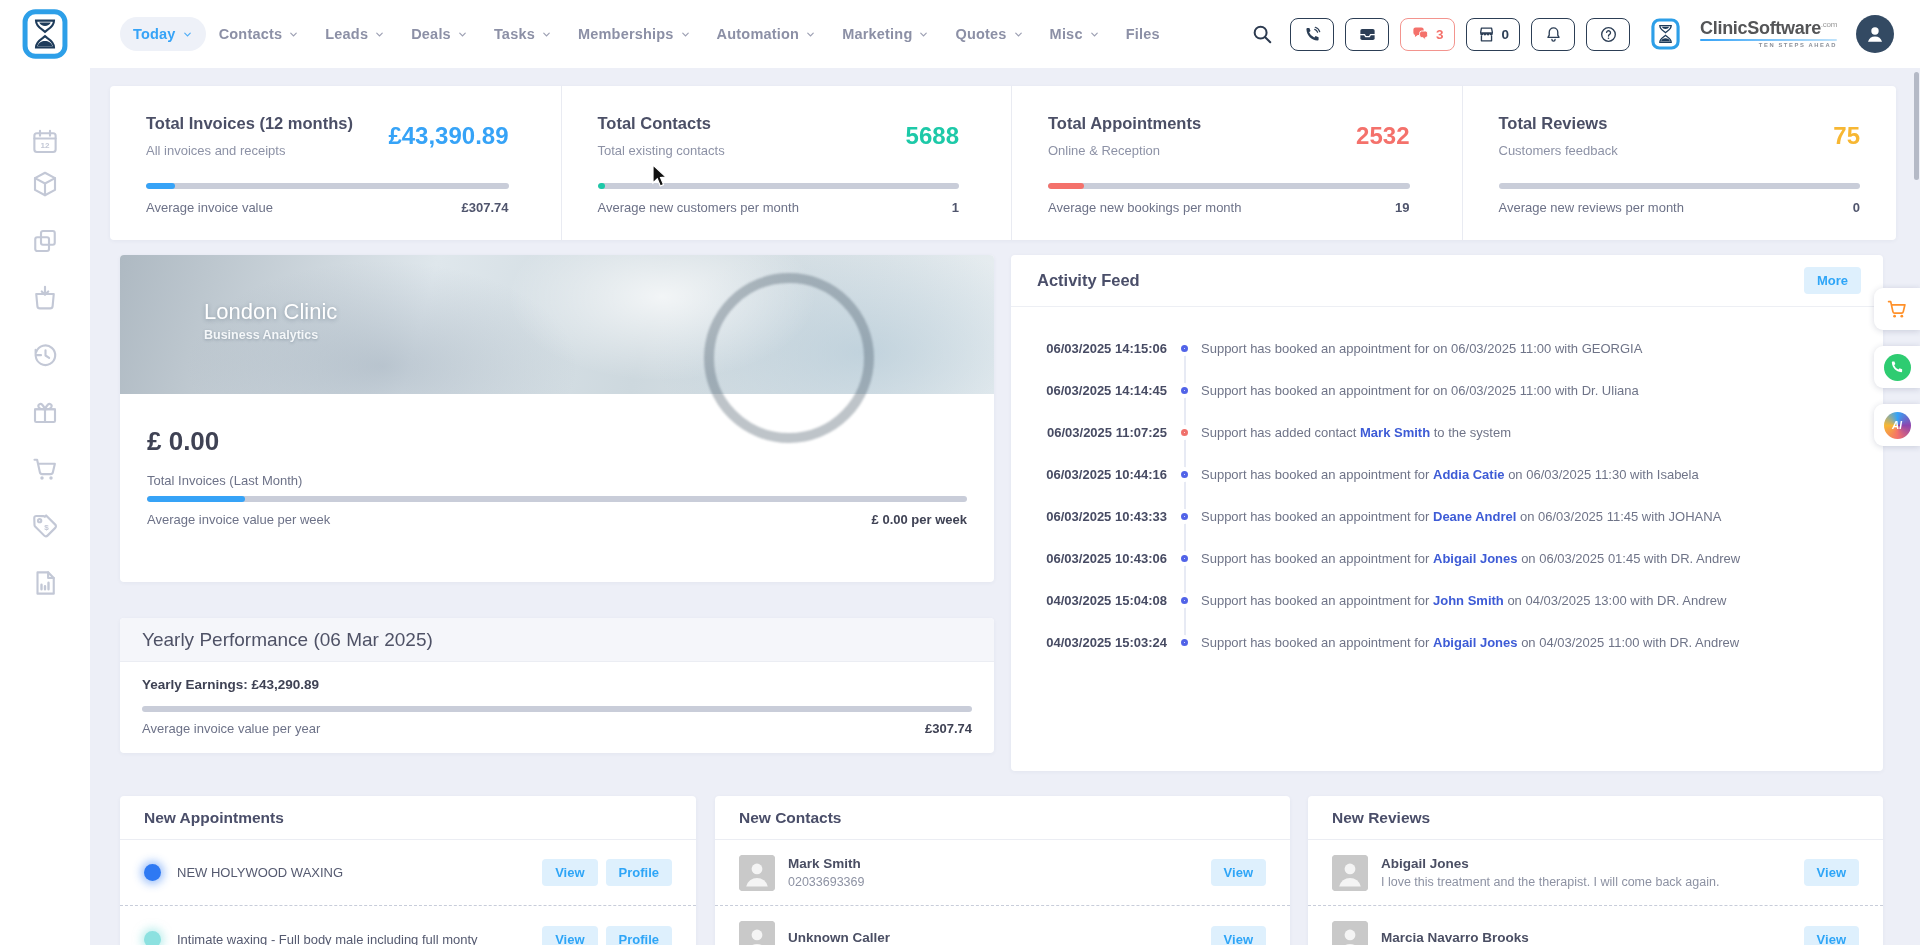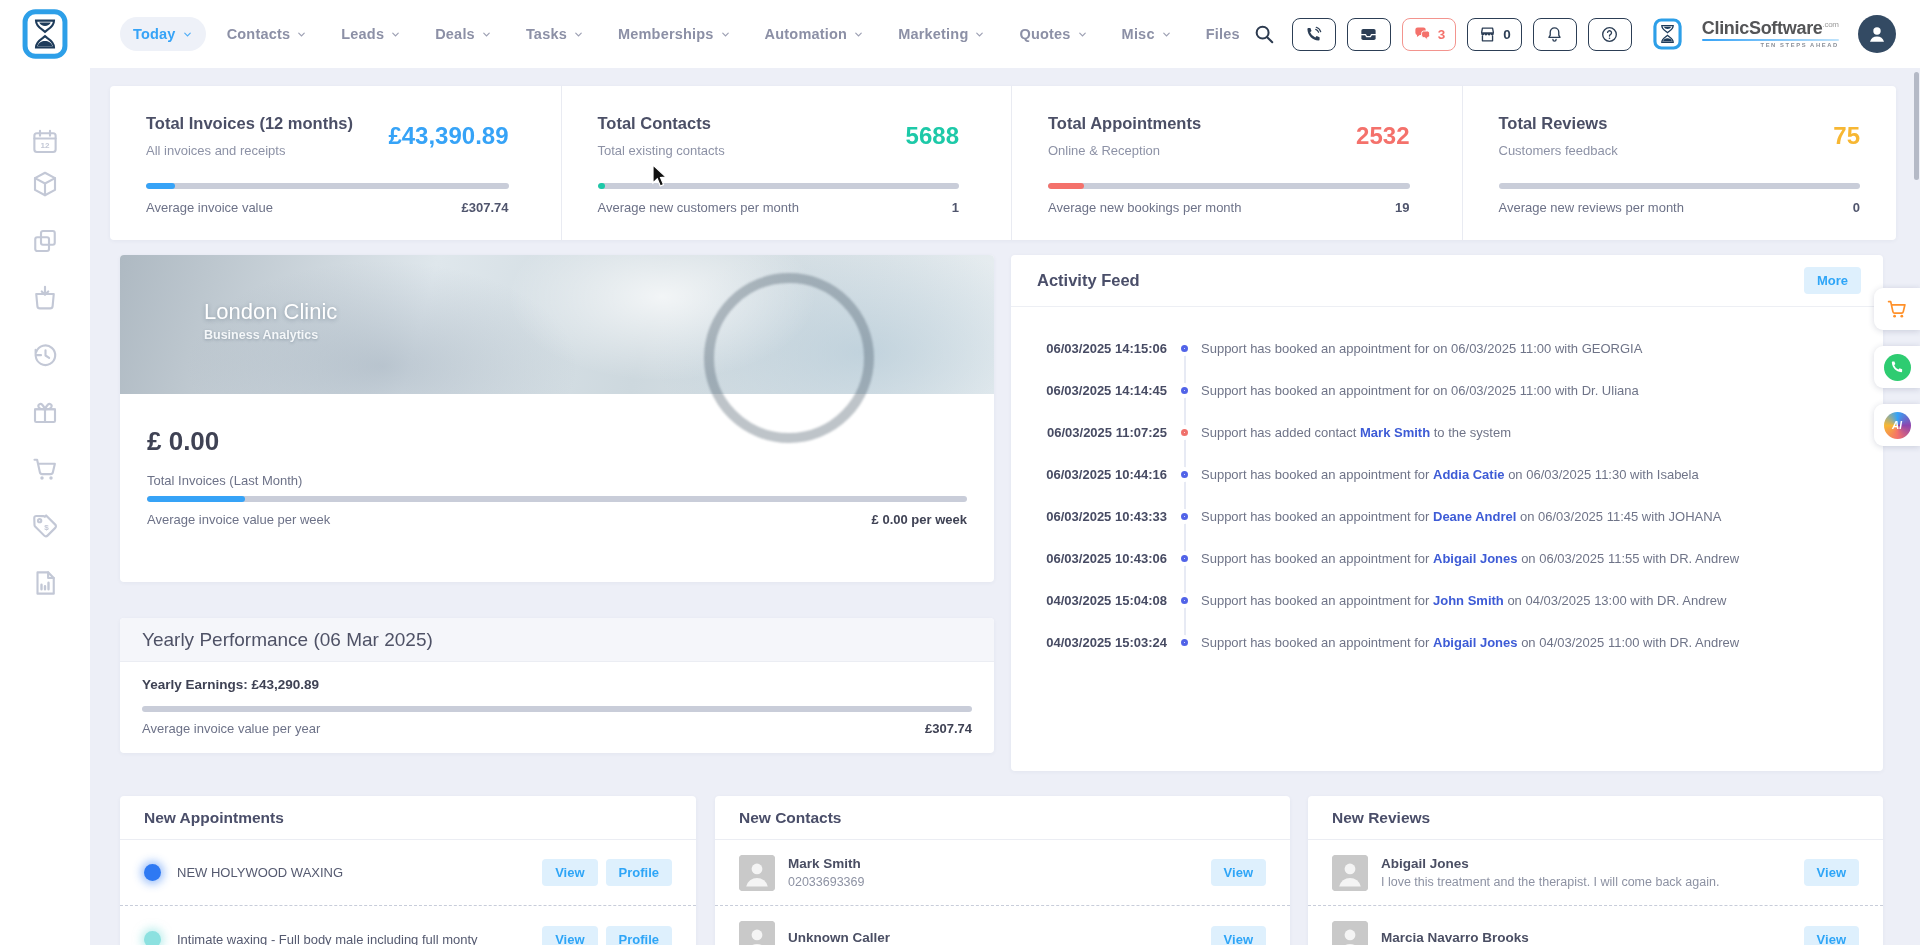--- a/index.html
+++ b/index.html
@@ -3,21 +3,21 @@
 <meta charset="utf-8">
 <style>
   * { margin:0; padding:0; box-sizing:border-box; }
   html,body { width:1920px; height:945px; overflow:hidden; }
   body { font-family:"Liberation Sans","DejaVu Sans",sans-serif; background:#edeff7; position:relative; color:#4b4f66; }
 
   
   .topbar { position:absolute; top:0; left:0; width:1920px; height:68px; background:#fff; display:flex; align-items:center; z-index:20; }
   .app-logo { width:46px; height:54px; margin-left:22px; flex:none; }
   .app-logo svg { width:100%; height:100%; }
-  .nav { display:flex; align-items:flex-end; gap:8px; margin-left:52px; }
+  .nav { display:flex; align-items:flex-end; margin-left:52px; }
   .nav-item { display:flex; align-items:center; gap:6px; padding:9px 13px; border-radius:19px; font-size:14.5px; font-weight:600; color:#8c90a6; cursor:pointer; letter-spacing:.2px; }
   .nav-item.active { background:#eef1f8; color:#36a3f7; }
   .nav-item .chev { width:11px; height:11px; opacity:.85; }
   .nav-item .chev svg { width:11px; height:11px; display:block; }
 
   .top-right { margin-left:auto; display:flex; align-items:center; gap:11px; padding-right:26px; }
   .search-ico { width:22px; height:22px; color:#2c3a4f; margin-right:6px; cursor:pointer; }
   .search-ico svg { width:22px; height:22px; }
   .tbtn { height:33px; min-width:44px; padding:0 10px; border:1.4px solid #2c3e55; border-radius:8px; background:#fff; display:flex; align-items:center; justify-content:center; gap:6px; color:#2c3e55; cursor:pointer; }
   .tbtn svg { width:19px; height:19px; }
@@ -510,21 +510,21 @@
     <span class="act-marker">
           <span class="act-dot" style="border-color: rgb(81, 99, 232);"></span>
         </span>
     <span class="act-msg"><span>Support has booked an appointment for </span><span class="lnk">Deane Andrel</span><span> on 06/03/2025 11:45 with JOHANA</span></span>
   </div>
       <div class="act-row">
     <span class="act-ts">06/03/2025 10:43:06</span>
     <span class="act-marker">
           <span class="act-dot" style="border-color: rgb(81, 99, 232);"></span>
         </span>
-    <span class="act-msg"><span>Support has booked an appointment for </span><span class="lnk">Abigail Jones</span><span> on 06/03/2025 11:55 with DR. Andrew</span></span>
+    <span class="act-msg"><span>Support has booked an appointment for </span><span class="lnk">Abigail Jones</span><span> on 06/03/2025 01:45 with DR. Andrew</span></span>
   </div>
       <div class="act-row">
     <span class="act-ts">04/03/2025 15:04:08</span>
     <span class="act-marker">
           <span class="act-dot" style="border-color: rgb(81, 99, 232);"></span>
         </span>
     <span class="act-msg"><span>Support has booked an appointment for </span><span class="lnk">John Smith</span><span> on 04/03/2025 13:00 with DR. Andrew</span></span>
   </div>
       <div class="act-row">
     <span class="act-ts">04/03/2025 15:03:24</span>

